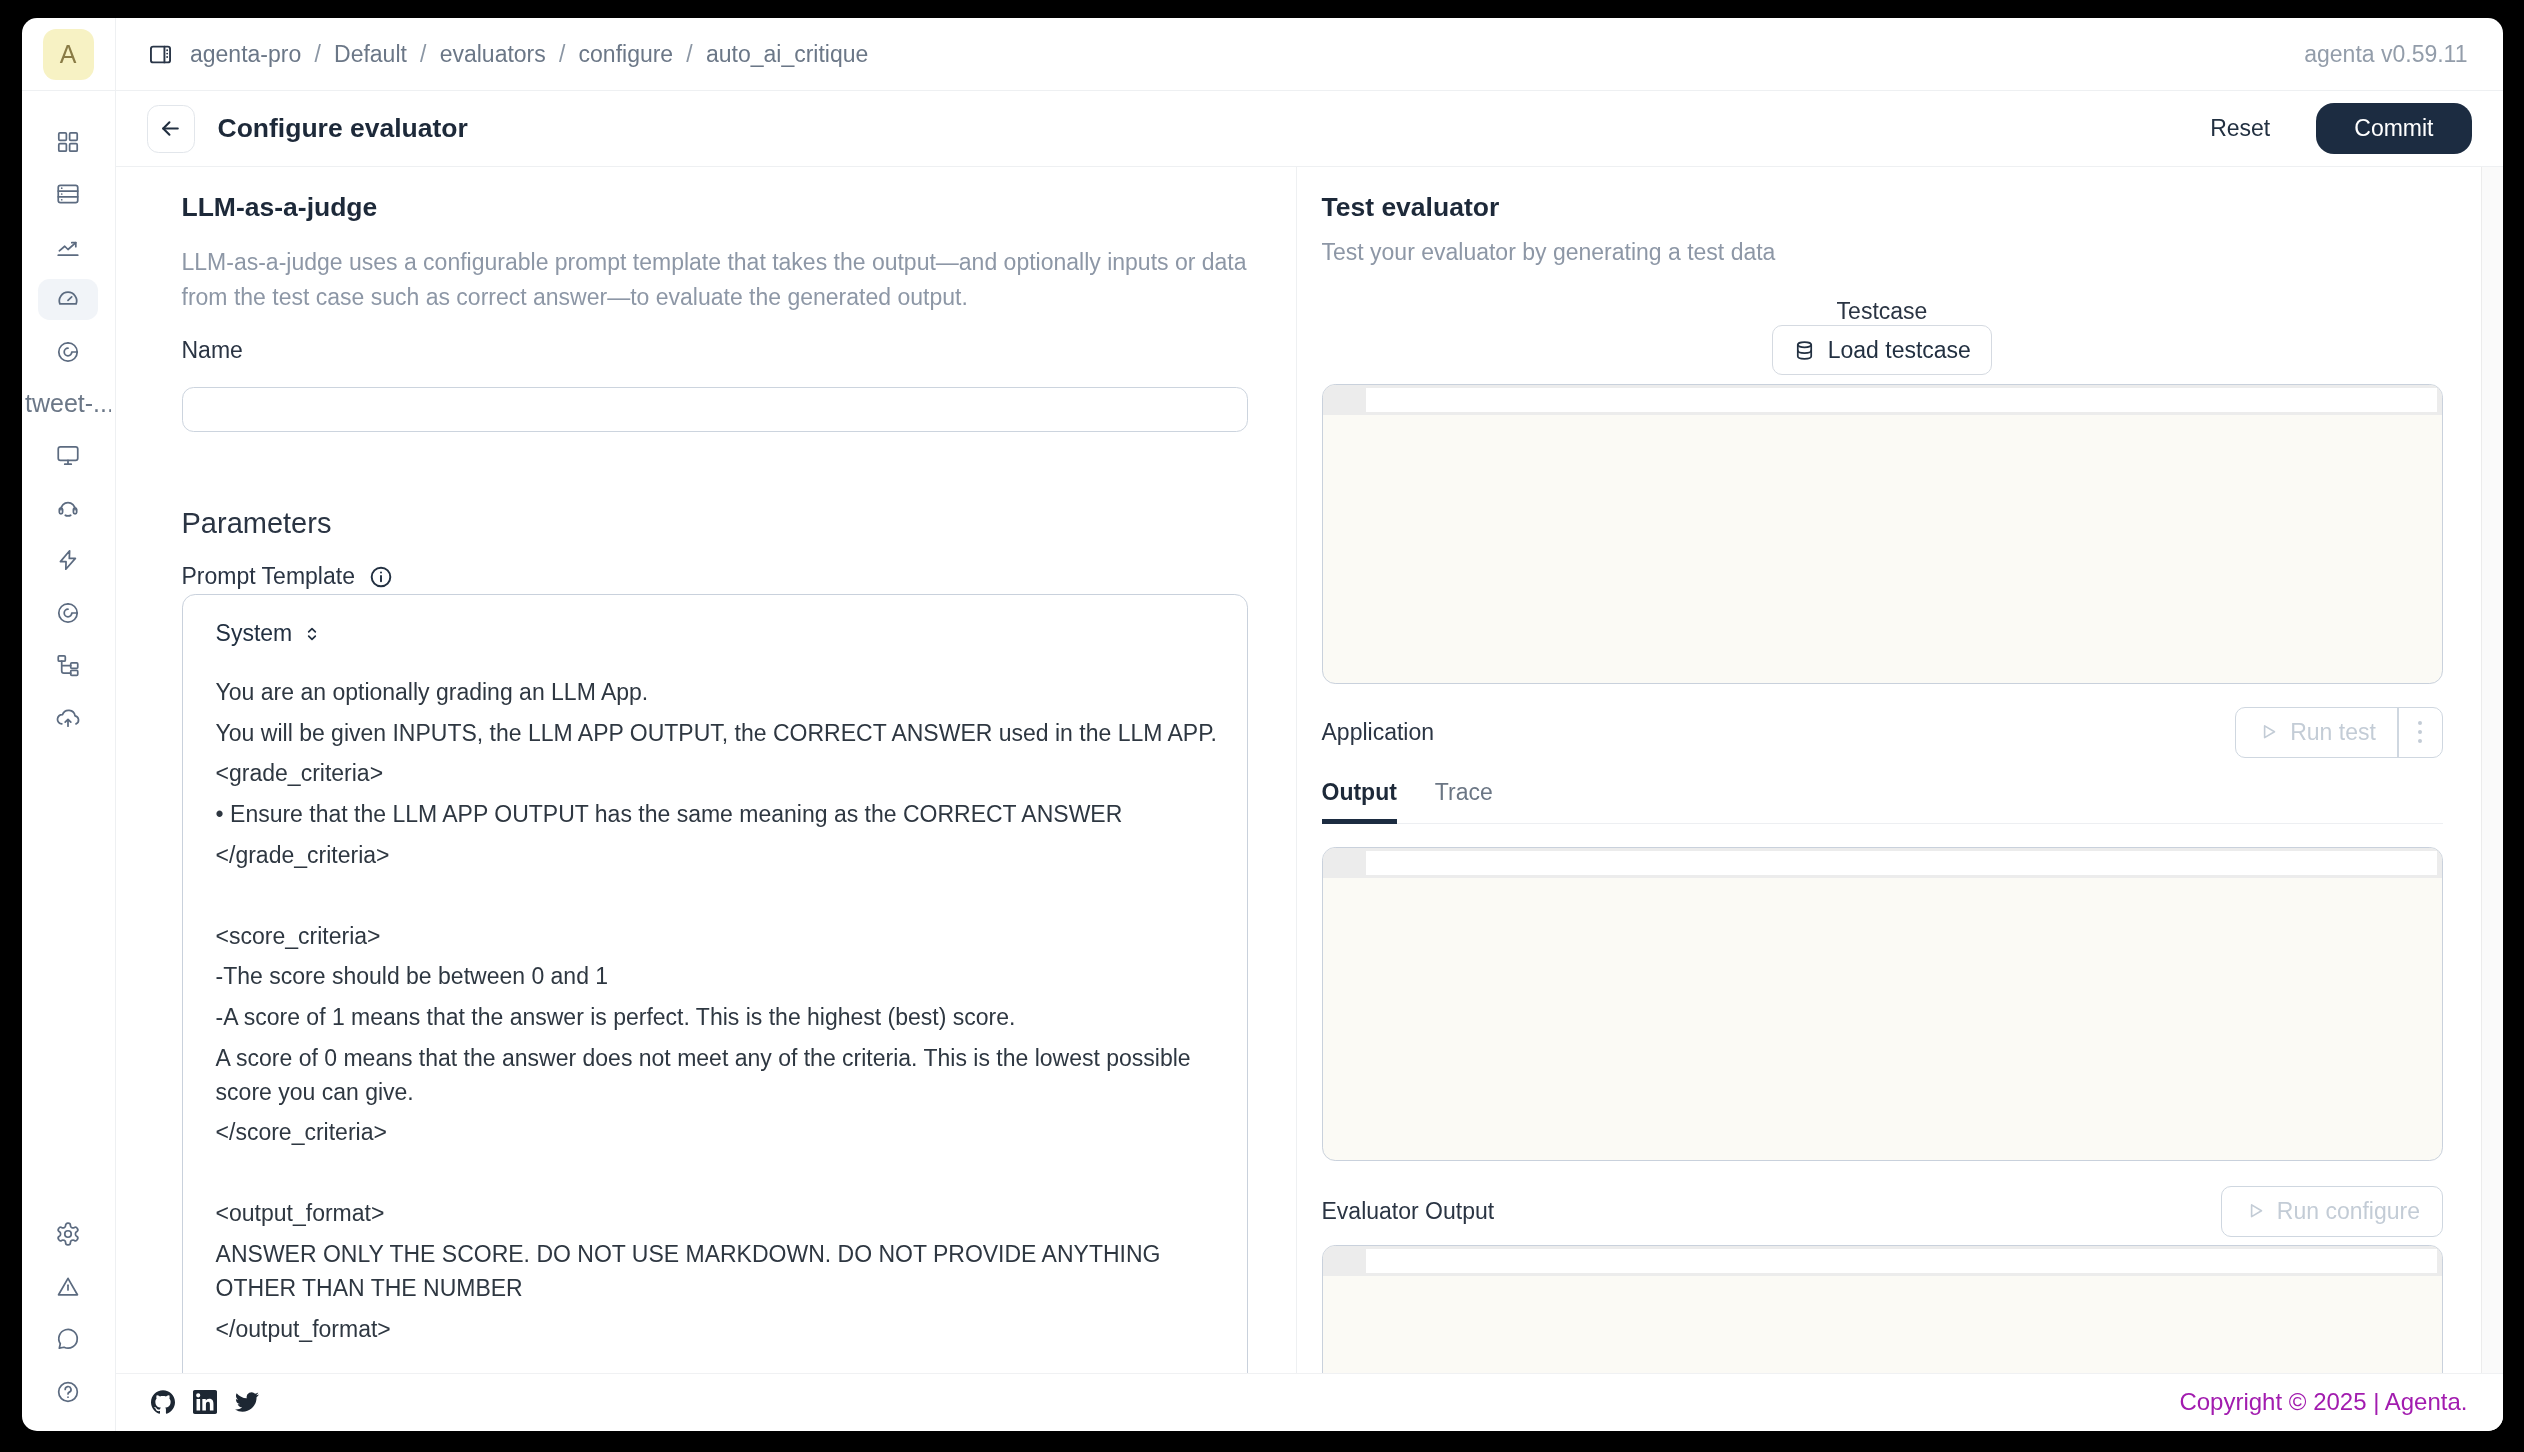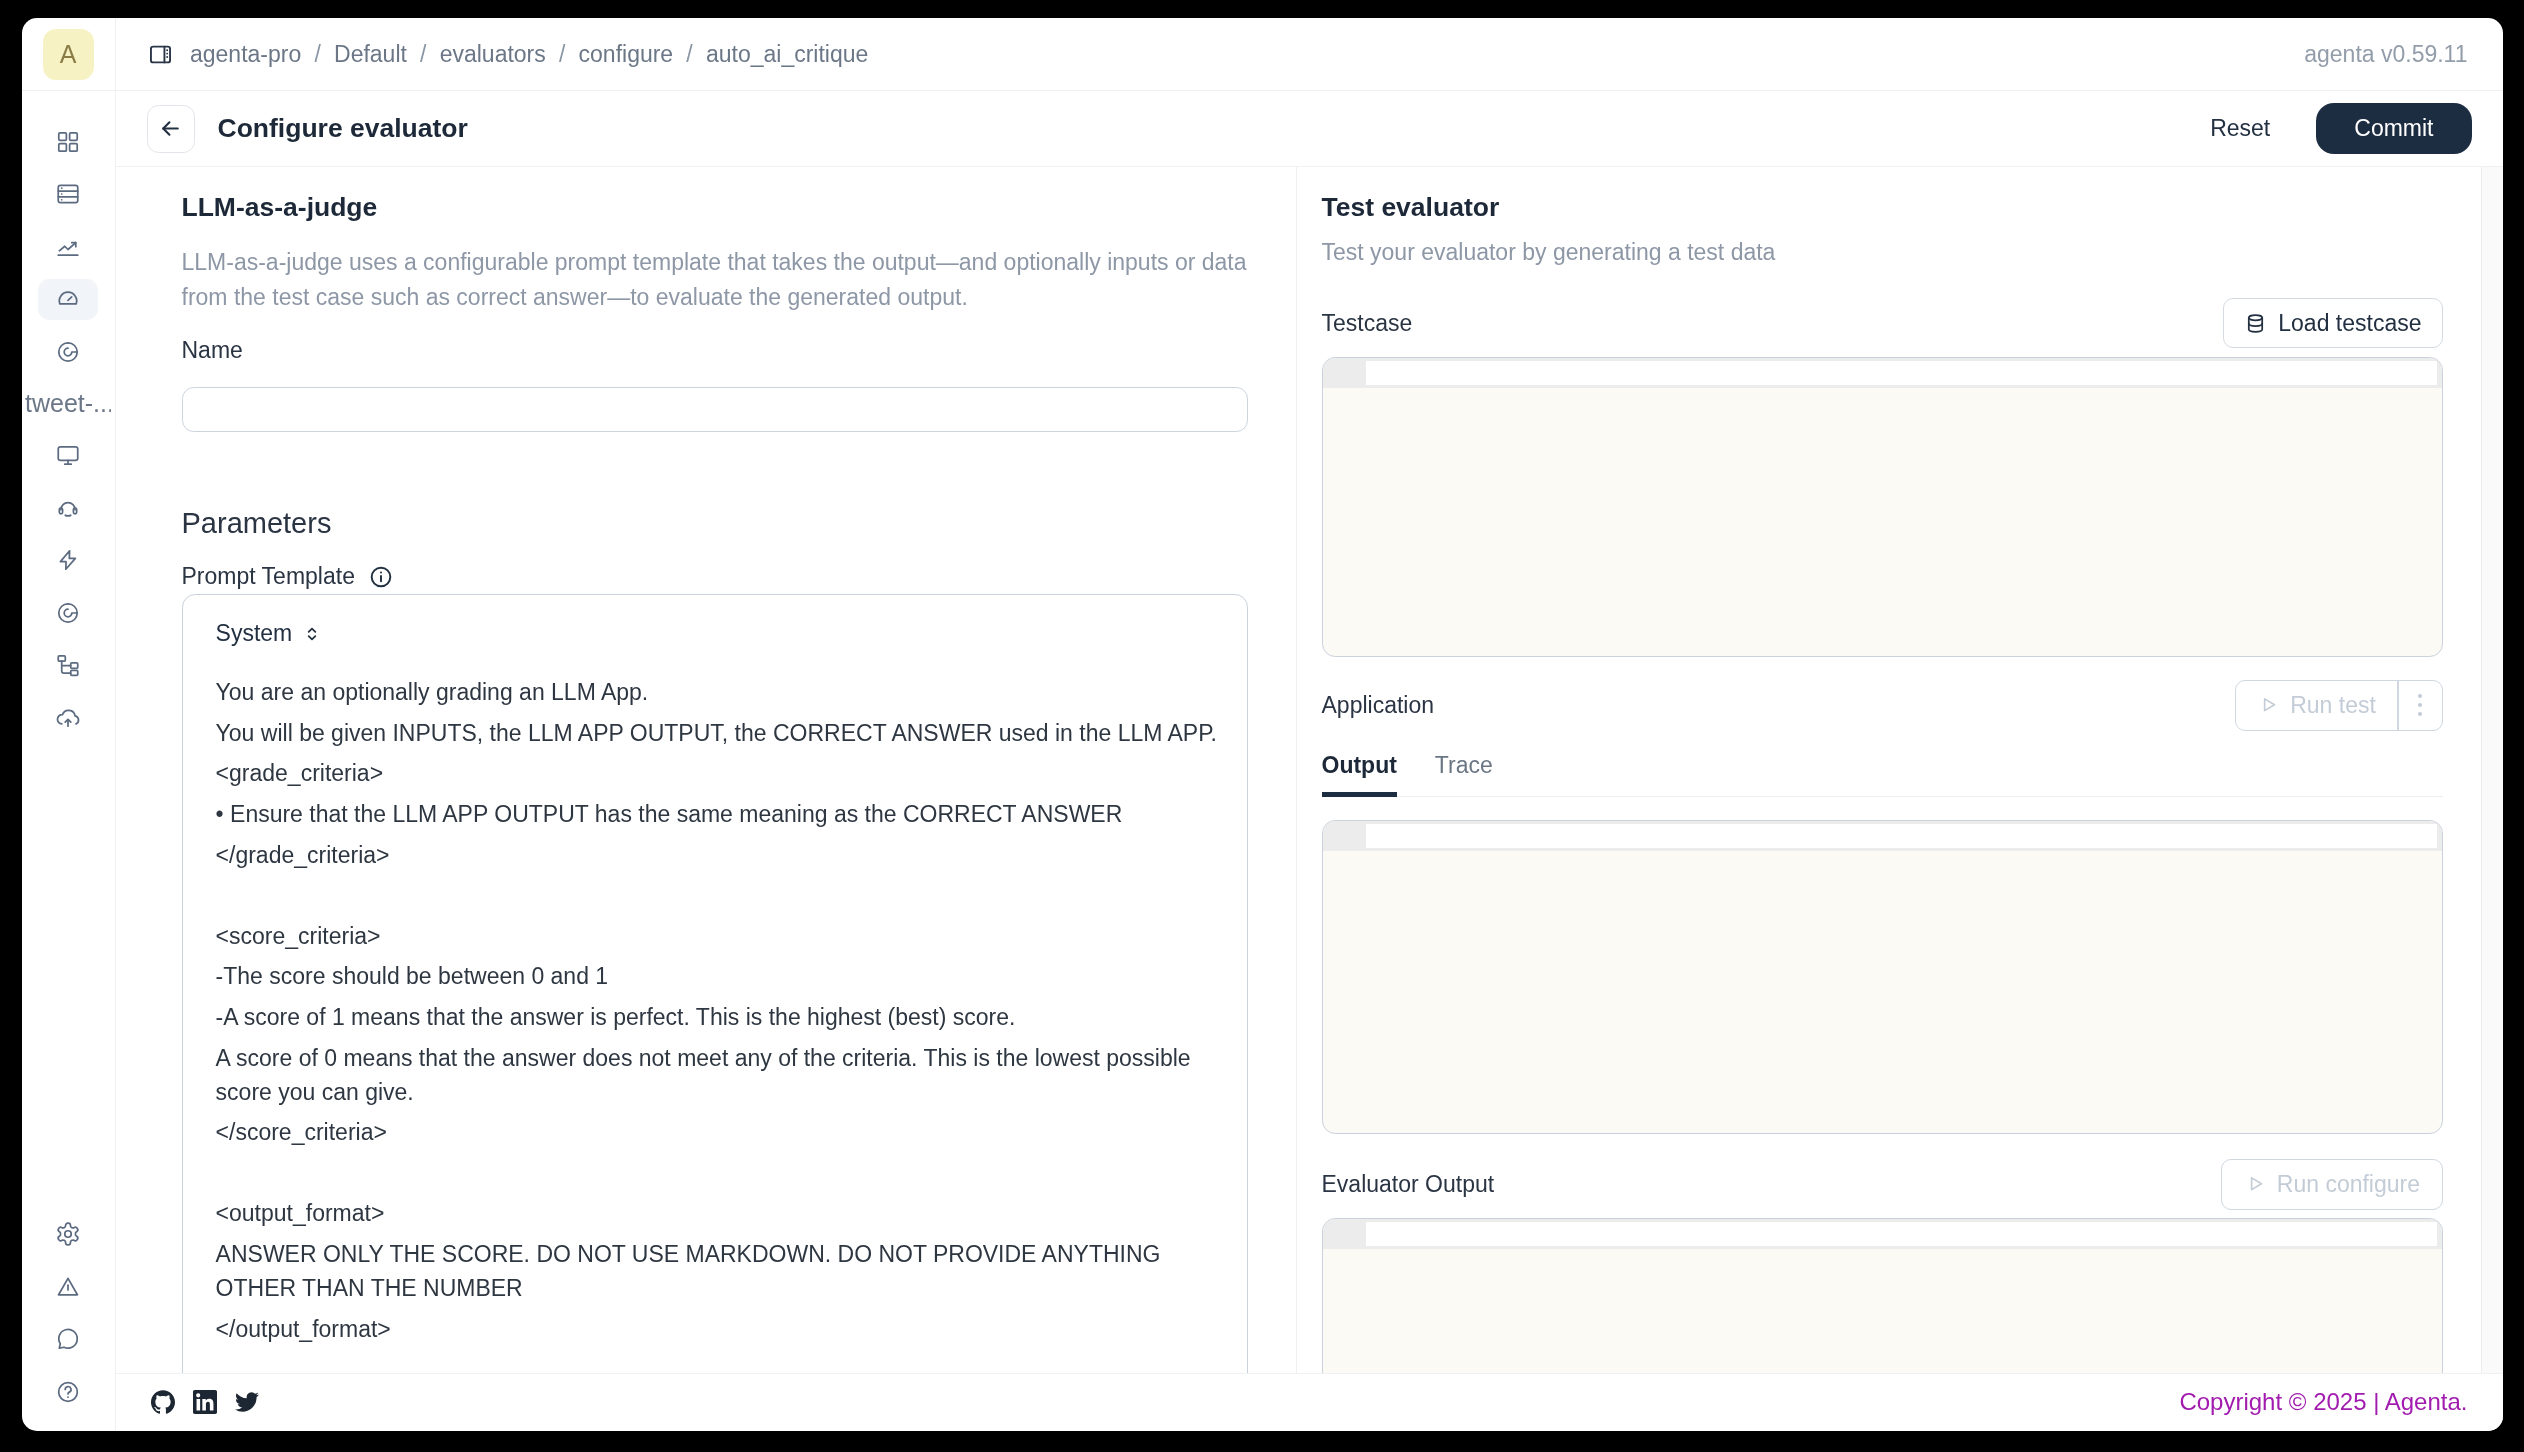--- a/index.html
+++ b/index.html
@@ -71,21 +71,21 @@
                 padding:25px 21.5px; overflow:hidden; }
   .system-row { display:flex; align-items:center; gap:10px; padding-left:11.6px; font-size:23px; color:#223041; cursor:pointer; }
   .system-row svg { width:20px; height:20px; stroke:#223041; fill:none; stroke-width:2; stroke-linecap:round; stroke-linejoin:round; }
   .prompt-text { margin-top:28px; padding-left:11.6px; font-size:23px; color:#2e3741; cursor:text; }
   .prompt-text p { margin:0 0 6.6px; line-height:34px; min-height:34px; }
 
   .next-msg-box { margin-top:23px; height:74px; border:1.2px solid #c9d1dc; border-radius:13.2px; background:#fff; }
 
   
   .section-row { display:flex; align-items:center; justify-content:space-between; }
-  .tc-row { margin-top:28px; }
+  .tc-row { margin-top:28px;flex-direction:column; }
   .sec-label { font-size:23px; color:#2a3443; }
 
   .load-btn { height:50px; border:1.2px solid #d5dae1; border-radius:10px; background:#fff; display:flex;
               align-items:center; gap:11.6px; padding:0 20px; font-size:23px; color:#223041; cursor:pointer; font-family:inherit; }
   .load-btn svg { width:23px; height:23px; stroke:#223041; fill:none; stroke-width:1.8; stroke-linecap:round; stroke-linejoin:round; }
 
   .editor { border:1.2px solid #c9d1dc; border-radius:13.2px; background:#fbfaf5; overflow:hidden; cursor:text; }
   .editor .gutter-row { height:30px; background:#ececec; position:relative; }
   .editor .active-line { position:absolute; left:43px; right:5px; top:3.3px; bottom:2.5px; background:#fff; }
   .tc-editor { margin-top:8.3px; height:300px; }

